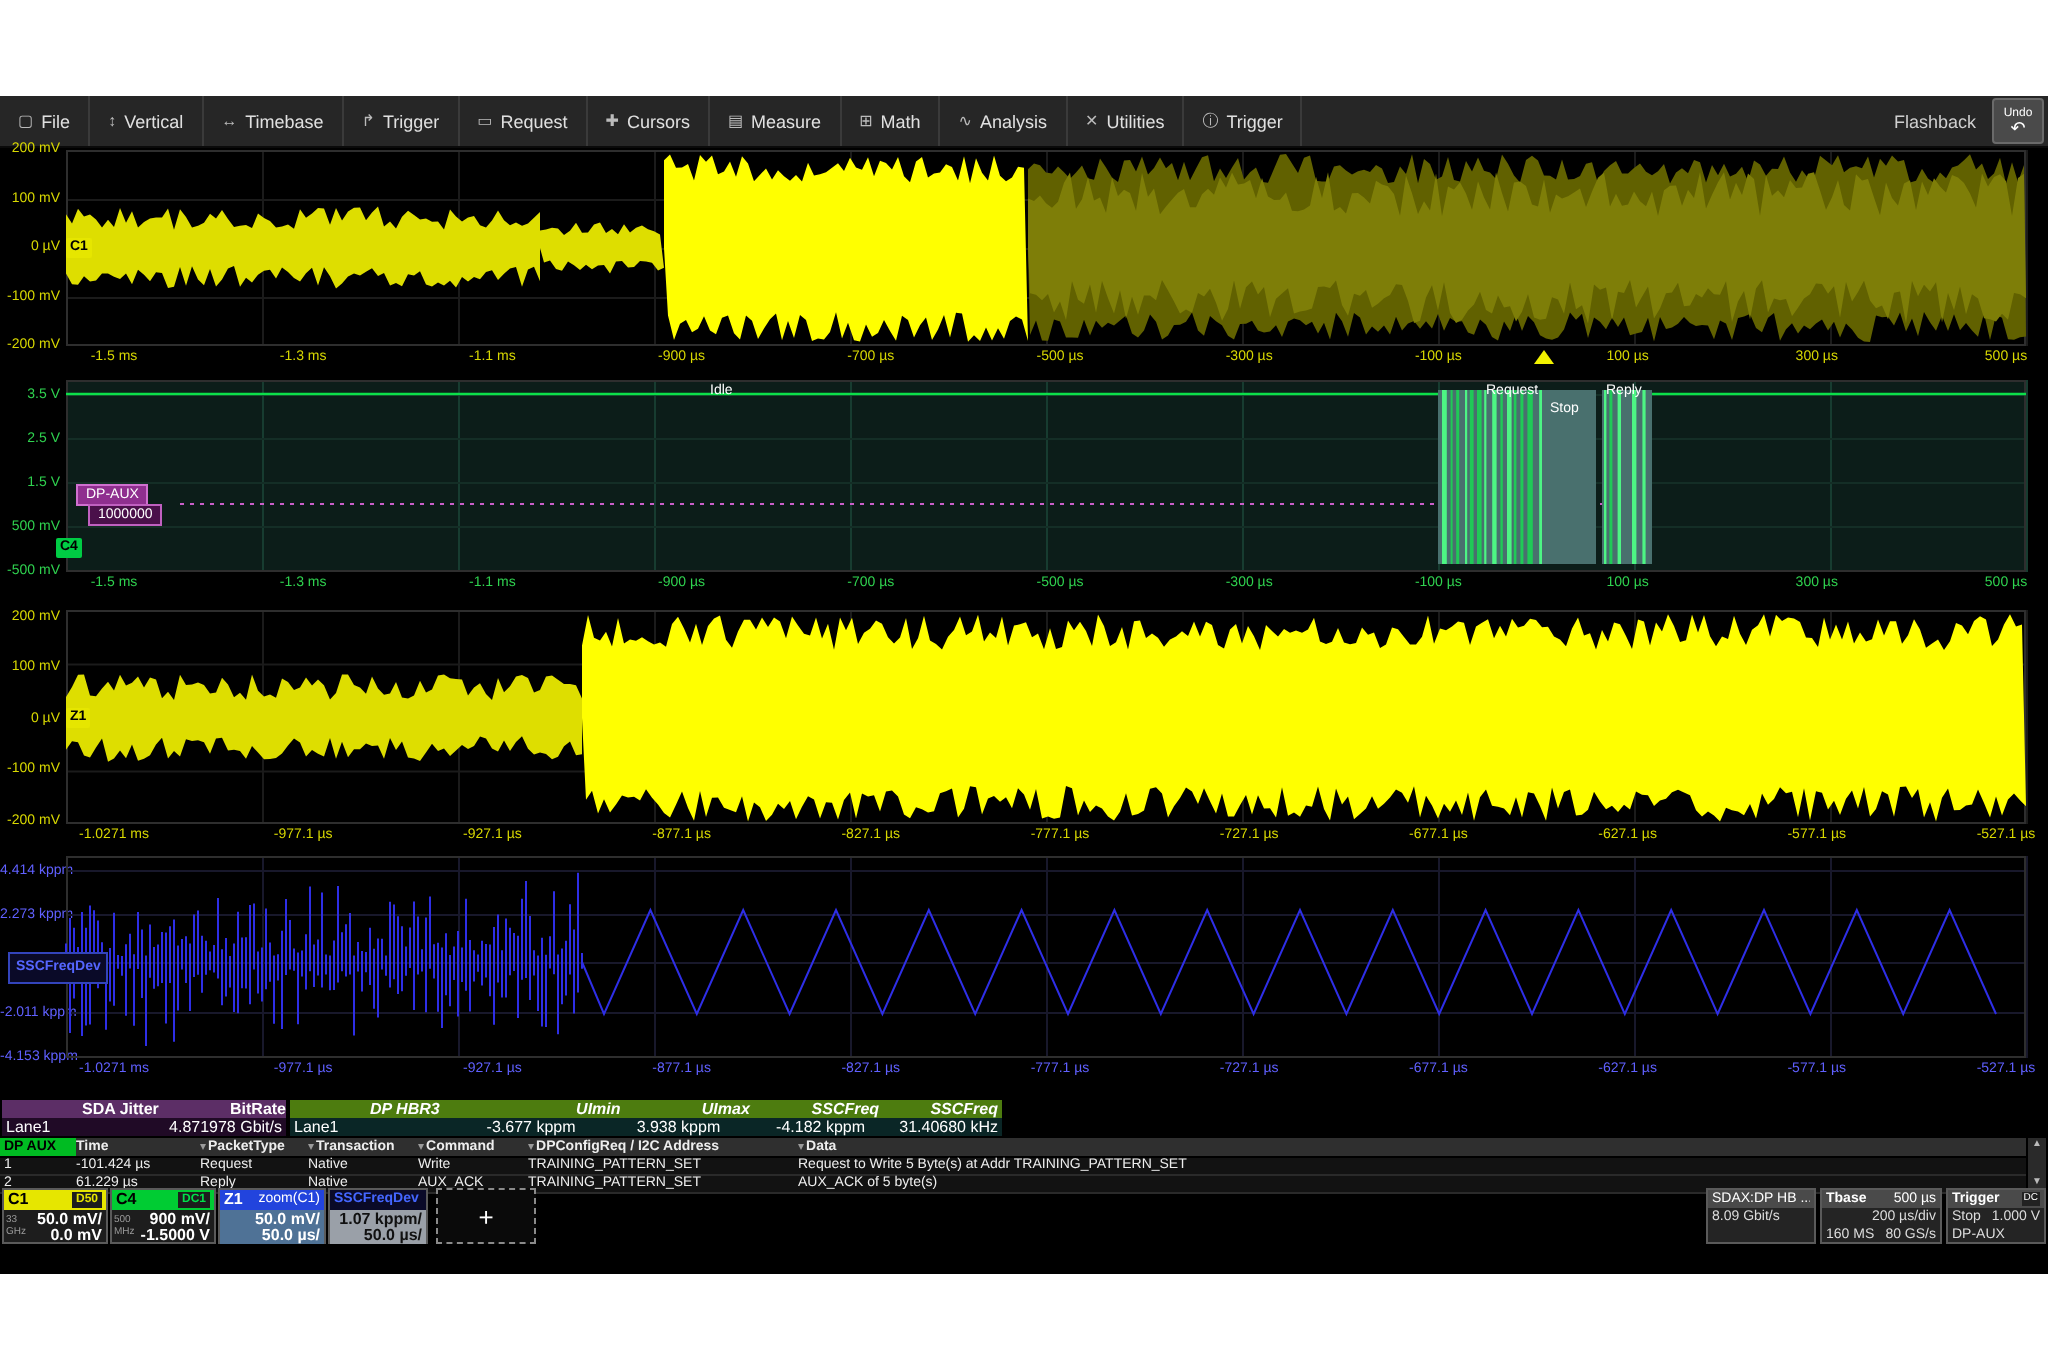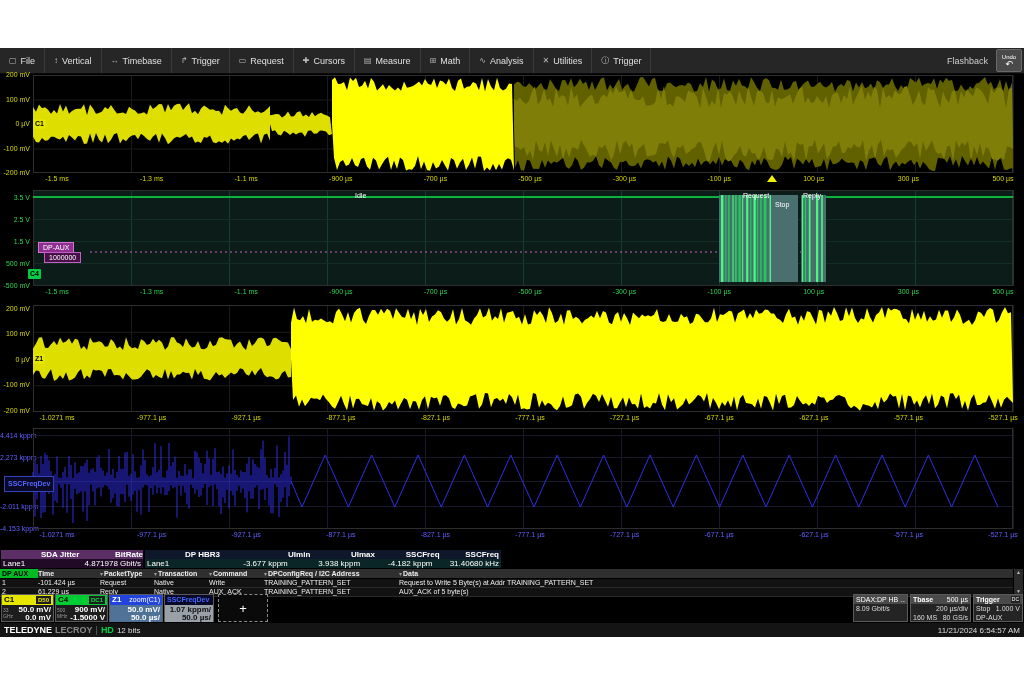--- a/index.html
+++ b/index.html
@@ -36,21 +36,21 @@
   .dpaux-val{background:#4a104a;border:1px solid #c060c0;padding:0 4px;line-height:9px;}
   .ssc-tag{position:absolute;background:#0a0a28;border:1px solid #3344bb;color:#5566ff;
            font-size:7px;line-height:14px;padding:0 3px;font-weight:bold;}
 
   
   .mtable{position:absolute;font-size:8px;line-height:9px;}
   .mtable .hd{display:flex;font-weight:bold;color:#fff;height:9px;padding-left:38px;}
   .mtable .rw{display:flex;color:#fff;height:9px;}
   .purple .hd{background:#5c2e66;}
   .purple .rw{background:#200a26;}
-  .teal .hd{background:#0f172a;}
+  .teal .hd{background:#4d7c0f;font-style:italic;}
   .teal .rw{background:#0a2626;}
   .cell{overflow:hidden;white-space:nowrap;padding:0 2px;}
   .r{text-align:right;}
 
   
   .dtable{position:absolute;left:0;top:521px;width:1013px;height:25px;font-size:7px;color:#eee;}
   .dhead{position:relative;height:9px;background:#2f2f2f;font-weight:bold;border-bottom:1px solid #000;}
   .drow{position:relative;height:8px;background:#121212;border-bottom:1px solid #2a2a2a;}
   .dcell{position:absolute;top:0;line-height:8px;white-space:nowrap;}
   .dhead .dcell{line-height:9px;}
@@ -475,23 +475,15 @@
         </div>
     <div class="rl">
           <span>Stop</span>
           <span>1.000 V</span>
         </div>
     <div class="rl">
           <span>DP-AUX</span>
         </div>
   </div>
 
-  <div class="statusbar">
-    <span class="brand1">TELEDYNE</span>
-    <span class="brand2">LECROY</span>
-    <span class="brandsep">|</span>
-    <span class="brandhd">HD</span>
-    <span class="brandbits">12 bits</span>
-    <span class="datetime">11/21/2024 6:54:57 AM</span>
-  </div>
 
  </div>
 </div>
 
 </body></html>

